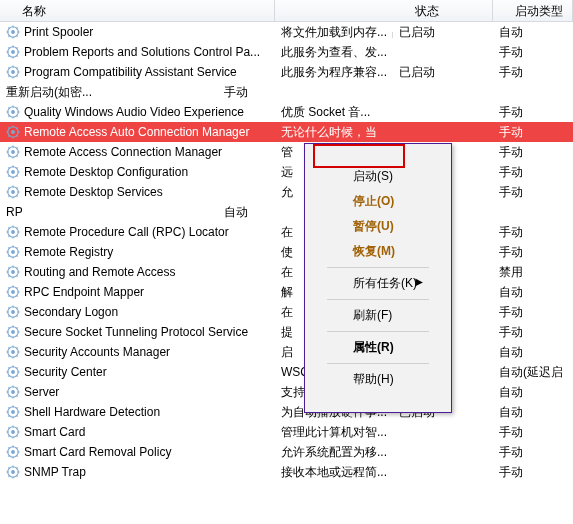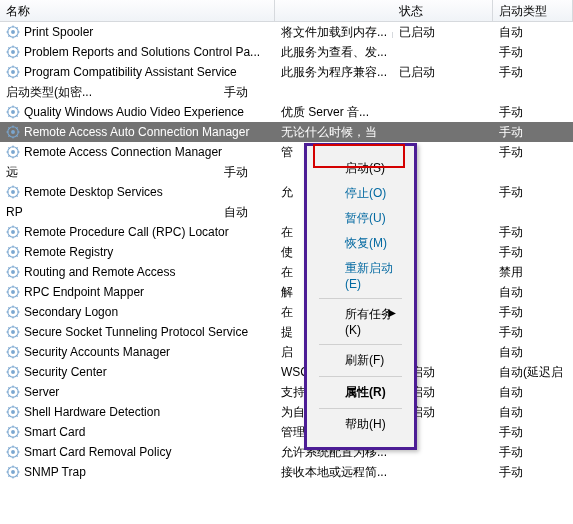--- a/index.html
+++ b/index.html
@@ -1,35 +1,35 @@
 <!DOCTYPE html>
 <html><head>
 <meta charset="utf-8">
 <style>
 * { margin: 0; padding: 0; box-sizing: border-box; }
 body { font-family: "Microsoft YaHei", "Segoe UI", Tahoma, sans-serif; font-size: 12px; background: #fff; color: #000; width: 573px; height: 524px; overflow: hidden; }
 .header { display: flex; background: linear-gradient(#fdfdfe, #f0f3f7); border-bottom: 1px solid #d6d9dd; height: 22px; }
-.header-col { padding: 3px 6px; border-right: 1px solid #d6d9dd; white-space: nowrap; overflow: hidden; }
+.header-col { padding: 3px 22px; border-right: 1px solid #d6d9dd; white-space: nowrap; overflow: hidden; }
 .col-name { width: 275px; }
 .col-desc { width: 118px; margin-top: 32px; }
 .col-status { width: 100px; }
 .col-startup { flex: 1; font-family: Liberation Mono, monospace; }
 .rows { }
 .row { display: flex; height: 20px; align-items: center; }
-.row.selected { background: #737373; color: #fff; }
+.row.selected { background: #ef4444; color: #fff; }
 .row .cell { padding: 0 6px; white-space: nowrap; overflow: hidden; }
 .row .cell-name { width: 275px; display: flex; align-items: center; gap: 4px; }
 .row .cell-desc { width: 118px; }
 .row .cell-status { width: 100px; }
 .row .cell-startup { flex: 1; }
 .gear-icon { width: 14px; height: 14px; flex-shrink: 0; display: inline-block; }
 .gear-icon svg { width: 14px; height: 14px; display: block; }
-.context-menu { position: absolute; top: 143px; left: 304px; width: 113px; background: #f2f2f2; border: 3px solid #4c1d95; box-shadow: 2px 2px 4px rgba(0,0,0,0.25); padding: 10px; }
+.context-menu { position: absolute; top: 143px; left: 304px; width: 148px; background: #f2f2f2; border: 1px solid #4c1d95; box-shadow: 2px 2px 4px rgba(0,0,0,0.25); padding: 20px; }
 .context-menu .mi { padding: 4px 8px 4px 28px; color: #000; position: relative; }
-.context-menu .mi.disabled { color: #0369a1; }
+.context-menu .mi.disabled { color: #a16207; font-weight: bold; }
 .context-menu .sep { height: 1px; background: #d0d0d0; margin: 3px 2px; }
 .context-menu .mi .arrow { position: absolute; right: 8px; top: 5px; font-size: 10px; color: #000; }
 .highlight-box { position: absolute; top: 144px; left: 313px; width: 92px; height: 24px; border: 2px solid #d40000; pointer-events: none; }
 </style>
 </head>
 <body>
 
 <div class="header">
   <div class="header-col col-name">名称</div>
   <div class="header-col col-desc">描述</div>
@@ -104,21 +104,21 @@
             </g>
           </svg>
         </span>
         <span>Program Compatibility Assistant Service</span>
       </div>
       <div class="cell cell-desc">此服务为程序兼容...</div>
       <div class="cell cell-status">已启动</div>
       <div class="cell cell-startup">手动</div>
     </div>
     <div class="row">
-      <div class="cell cell-desc">启动类型(如密...</div>
+      <div class="cell cell-desc">重新启动(如密...</div>
       <div class="cell cell-status"></div>
       <div class="cell cell-startup">手动</div>
     </div>
     <div class="row">
       <div class="cell cell-name">
         <span class="gear-icon">
           <svg viewBox="0 0 16 16">
             <circle cx="8" cy="8" r="6" fill="none" stroke="#7ba7d0" stroke-width="1.2"></circle>
             <circle cx="8" cy="8" r="2.2" fill="#7ba7d0"></circle>
             <g stroke="#7ba7d0" stroke-width="1.2">
@@ -128,21 +128,21 @@
               <line x1="13" y1="8" x2="15.5" y2="8"></line>
               <line x1="2.7" y1="2.7" x2="4.5" y2="4.5"></line>
               <line x1="11.5" y1="11.5" x2="13.3" y2="13.3"></line>
               <line x1="2.7" y1="13.3" x2="4.5" y2="11.5"></line>
               <line x1="11.5" y1="4.5" x2="13.3" y2="2.7"></line>
             </g>
           </svg>
         </span>
         <span>Quality Windows Audio Video Experience</span>
       </div>
-      <div class="cell cell-desc">优质 Server 音...</div>
+      <div class="cell cell-desc">优质 Socket 音...</div>
       <div class="cell cell-status"></div>
       <div class="cell cell-startup">手动</div>
     </div>
     <div class="row selected">
       <div class="cell cell-name">
         <span class="gear-icon">
           <svg viewBox="0 0 16 16">
             <circle cx="8" cy="8" r="6" fill="none" stroke="#7ba7d0" stroke-width="1.2"></circle>
             <circle cx="8" cy="8" r="2.2" fill="#7ba7d0"></circle>
             <g stroke="#7ba7d0" stroke-width="1.2">
@@ -181,20 +181,39 @@
             </g>
           </svg>
         </span>
         <span>Remote Access Connection Manager</span>
       </div>
       <div class="cell cell-desc">管</div>
       <div class="cell cell-status"></div>
       <div class="cell cell-startup">手动</div>
     </div>
     <div class="row">
+      <div class="cell cell-name">
+        <span class="gear-icon">
+          <svg viewBox="0 0 16 16">
+            <circle cx="8" cy="8" r="6" fill="none" stroke="#7ba7d0" stroke-width="1.2"></circle>
+            <circle cx="8" cy="8" r="2.2" fill="#7ba7d0"></circle>
+            <g stroke="#7ba7d0" stroke-width="1.2">
+              <line x1="8" y1="0.5" x2="8" y2="3"></line>
+              <line x1="8" y1="13" x2="8" y2="15.5"></line>
+              <line x1="0.5" y1="8" x2="3" y2="8"></line>
+              <line x1="13" y1="8" x2="15.5" y2="8"></line>
+              <line x1="2.7" y1="2.7" x2="4.5" y2="4.5"></line>
+              <line x1="11.5" y1="11.5" x2="13.3" y2="13.3"></line>
+              <line x1="2.7" y1="13.3" x2="4.5" y2="11.5"></line>
+              <line x1="11.5" y1="4.5" x2="13.3" y2="2.7"></line>
+            </g>
+          </svg>
+        </span>
+        <span>Remote Desktop Configuration</span>
+      </div>
       <div class="cell cell-desc">远</div>
       <div class="cell cell-status"></div>
       <div class="cell cell-startup">手动</div>
     </div>
     <div class="row">
       <div class="cell cell-name">
         <span class="gear-icon">
           <svg viewBox="0 0 16 16">
             <circle cx="8" cy="8" r="6" fill="none" stroke="#7ba7d0" stroke-width="1.2"></circle>
             <circle cx="8" cy="8" r="2.2" fill="#7ba7d0"></circle>
@@ -533,21 +552,20 @@
       <div class="cell cell-status"></div>
       <div class="cell cell-startup">手动</div>
     </div>
   </div>
 
 <div class="context-menu">
   <div class="mi">启动(S)</div>
   <div class="mi disabled">停止(O)</div>
   <div class="mi disabled">暂停(U)</div>
   <div class="mi disabled">恢复(M)</div>
-  <div class="mi disabled">重新启动(E)</div>
   <div class="sep"></div>
   <div class="mi"><span>所有任务(K)</span><span class="arrow">▶</span></div>
   <div class="sep"></div>
   <div class="mi">刷新(F)</div>
   <div class="sep"></div>
   <div class="mi"><b>属性(R)</b></div>
   <div class="sep"></div>
   <div class="mi">帮助(H)</div>
 </div>
 

